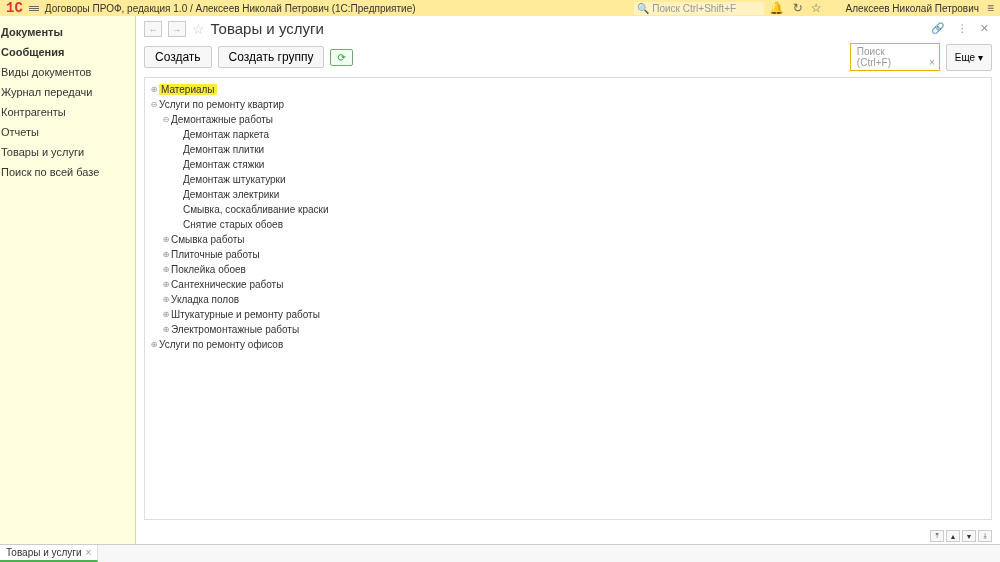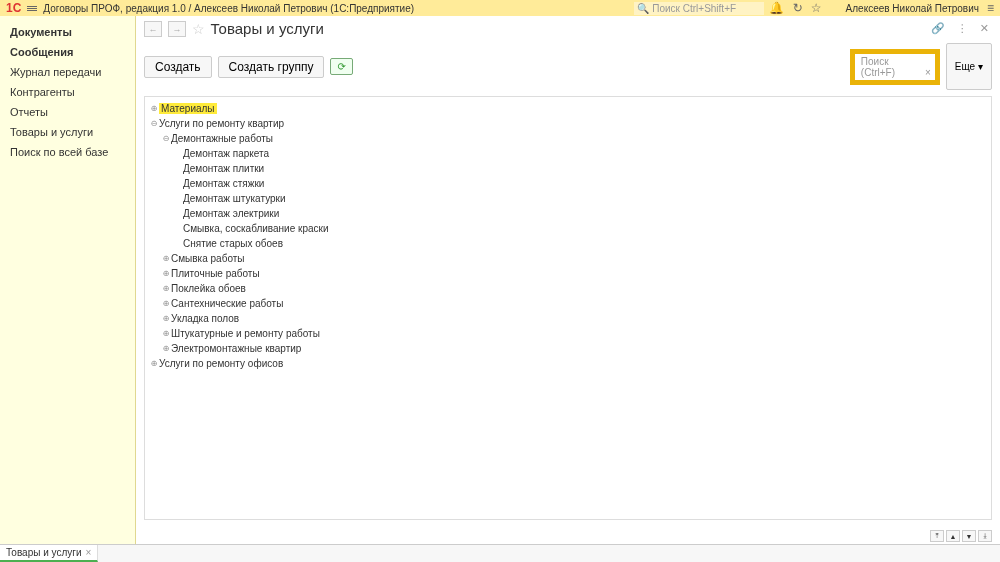--- a/index.html
+++ b/index.html
@@ -1,47 +1,47 @@
 <!DOCTYPE html>
 <html><head>
 <meta charset="utf-8">
 <style>
   * { box-sizing: border-box; margin: 0; padding: 0; }
   body { font-family: Arial, sans-serif; font-size: 11px; color: #333; background: #fff; width: 1000px; height: 562px; overflow: hidden; display: flex; flex-direction: column; }
   
   .topbar { background: #ffeb99; height: 16px; display: flex; align-items: center; padding: 0 6px; gap: 6px; }
-  .logo { color: #d33; font-weight: bold; font-size: 12px; }
+  .logo { color: #d33; font-weight: bold; font-size: 14px; font-family: Liberation Mono, monospace; }
   .hamburger { cursor: pointer; display: flex; flex-direction: column; gap: 1px; }
   .hamburger span { display: block; width: 10px; height: 1px; background: #666; }
   .title-text { flex: 1; font-size: 10px; color: #333; }
   .global-search { background: #fff3c4; border: none; font-size: 10px; padding: 1px 4px; width: 130px; color: #999; display: flex; align-items: center; gap: 2px; }
   .topbar-right { display: flex; align-items: center; gap: 8px; }
   .top-icon { color: #666; cursor: pointer; font-size: 12px; }
   .user-name { font-size: 10px; color: #333; margin-left: 16px; }
   
   .main-area { flex: 1; display: flex; overflow: hidden; }
   
   .sidebar { width: 136px; background: #ffffe0; border-right: 1px solid #e0d890; padding: 6px 0; }
-  .sidebar-item { padding: 4px 10px; font-size: 11px; cursor: pointer; }
+  .sidebar-item { padding: 4px 1px; font-size: 11px; cursor: pointer; }
   .sidebar-item.bold { font-weight: bold; }
   
   .content { flex: 1; display: flex; flex-direction: column; background: #fff; }
   .page-head { display: flex; align-items: center; padding: 4px 8px 0 8px; gap: 6px; }
   .nav-btn { width: 18px; height: 16px; border: 1px solid #ccc; background: #f7f7f7; display: flex; align-items: center; justify-content: center; font-size: 9px; color: #aaa; cursor: pointer; }
   .star { color: #ccc; font-size: 14px; cursor: pointer; }
   .page-title { font-size: 15px; color: #333; }
   .head-spacer { flex: 1; }
   .head-icon { color: #999; cursor: pointer; font-size: 11px; padding: 0 3px; }
   
   .toolbar { display: flex; align-items: center; padding: 6px 8px; gap: 6px; }
   .btn { border: 1px solid #ccc; background: #f7f7f7; padding: 3px 10px; font-size: 12px; cursor: pointer; border-radius: 2px; }
   .btn-green { border: 1px solid #7a7; background: #f0fff0; padding: 2px 6px; font-size: 10px; cursor: pointer; border-radius: 2px; color: #393; }
   .toolbar-spacer { flex: 1; }
-  .search-box { border: 5px solid #eab308; padding: 2px 18px 2px 6px; font-size: 10px; color: #999; width: 90px; position: relative; }
-  .btn-more { border: 1px solid #ccc; background: #f7f7f7; padding: 17px 8px; font-size: 10px; cursor: pointer; border-radius: 2px; }
+  .search-box { border: 1px solid #eab308; padding: 2px 18px 2px 6px; font-size: 10px; color: #999; width: 90px; position: relative; }
+  .btn-more { border: 1px solid #ccc; background: #f7f7f7; padding: 7px 8px; font-size: 10px; cursor: pointer; border-radius: 2px; }
   
   .tree-container { flex: 1; border: 1px solid #ddd; margin: 0 8px 8px 8px; overflow: auto; padding: 4px 0; }
   .tree-row { display: flex; align-items: center; height: 15px; font-size: 10px; cursor: pointer; }
   .expand { width: 10px; text-align: center; color: #888; font-size: 8px; }
   .tree-label.highlight { background: #ffeb3b; padding: 0 2px; }
   .indent-0 { padding-left: 4px; }
   .indent-1 { padding-left: 16px; }
   .indent-2 { padding-left: 28px; }
   
   .bottom-tools { display: flex; justify-content: flex-end; padding: 2px 8px; gap: 2px; }
@@ -72,20 +72,21 @@
     <span class="top-icon">☆</span>
     <span class="user-name">Алексеев Николай Петрович</span>
     <span class="top-icon">≡</span>
   </div>
 </div>
 
 <div class="main-area">
   <div class="sidebar" id="sidebar">
       <div class="sidebar-item bold">Документы</div>
       <div class="sidebar-item bold">Сообщения</div>
+      <div class="sidebar-item">Виды документов</div>
       <div class="sidebar-item">Журнал передачи</div>
       <div class="sidebar-item">Контрагенты</div>
       <div class="sidebar-item">Отчеты</div>
       <div class="sidebar-item">Товары и услуги</div>
       <div class="sidebar-item">Поиск по всей базе</div>
     </div>
 
   <div class="content">
     <div class="page-head">
       <div class="nav-btn">←</div>
@@ -170,21 +171,21 @@
         <div class="tree-row indent-1">
           <span class="expand">⊕</span>
           <span class="tree-label">Укладка полов</span>
         </div>
         <div class="tree-row indent-1">
           <span class="expand">⊕</span>
           <span class="tree-label">Штукатурные и ремонту работы</span>
         </div>
         <div class="tree-row indent-1">
           <span class="expand">⊕</span>
-          <span class="tree-label">Электромонтажные квартир</span>
+          <span class="tree-label">Электромонтажные работы</span>
         </div>
         <div class="tree-row indent-0">
           <span class="expand">⊕</span>
           <span class="tree-label">Услуги по ремонту офисов</span>
         </div>
       </div>
 
     <div class="bottom-tools">
       <div class="tool-btn">⤒</div>
       <div class="tool-btn">▲</div>

